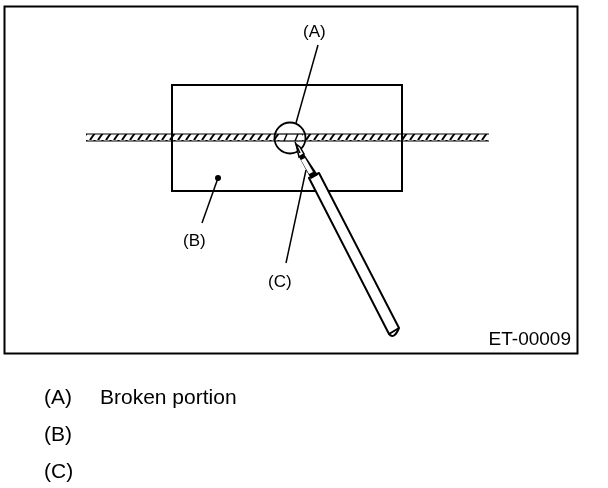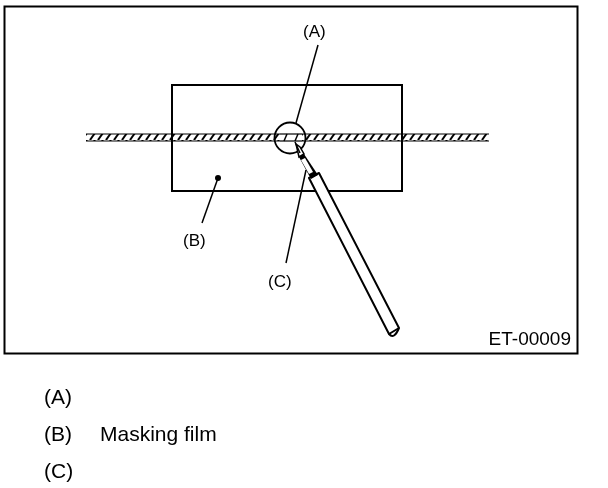--- a/index.html
+++ b/index.html
@@ -64,21 +64,21 @@
   <text class="lbl" x="303" y="37">(A)</text>
   <text class="lbl" x="183" y="246">(B)</text>
   <text class="lbl" x="268" y="287">(C)</text>
 
   <text class="code" x="571" y="345" text-anchor="end">ET-00009</text>
 </svg>
 
 <div class="legend">
   <div class="legend-row">
     <span class="legend-key">(A)</span>
+    <span class="legend-text">Broken portion</span>
   </div>
   <div class="legend-row">
     <span class="legend-key">(B)</span>
-    <span class="legend-text">Masking film</span>
   </div>
   <div class="legend-row">
     <span class="legend-key">(C)</span>
   </div>
 </div>
 
 </body></html>

